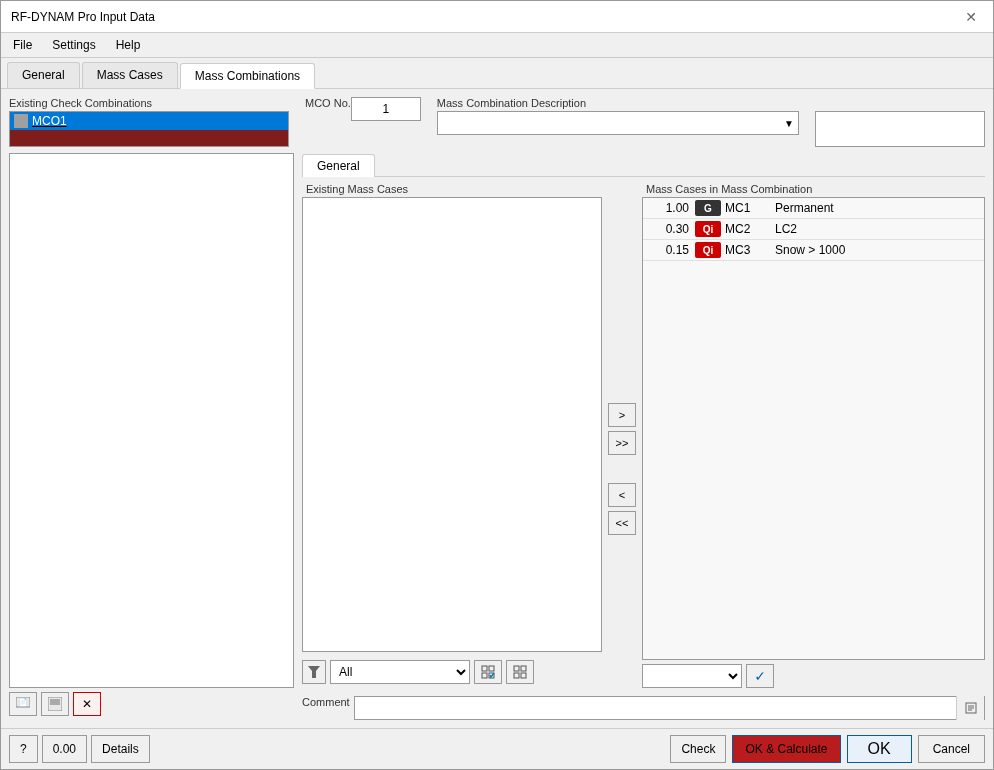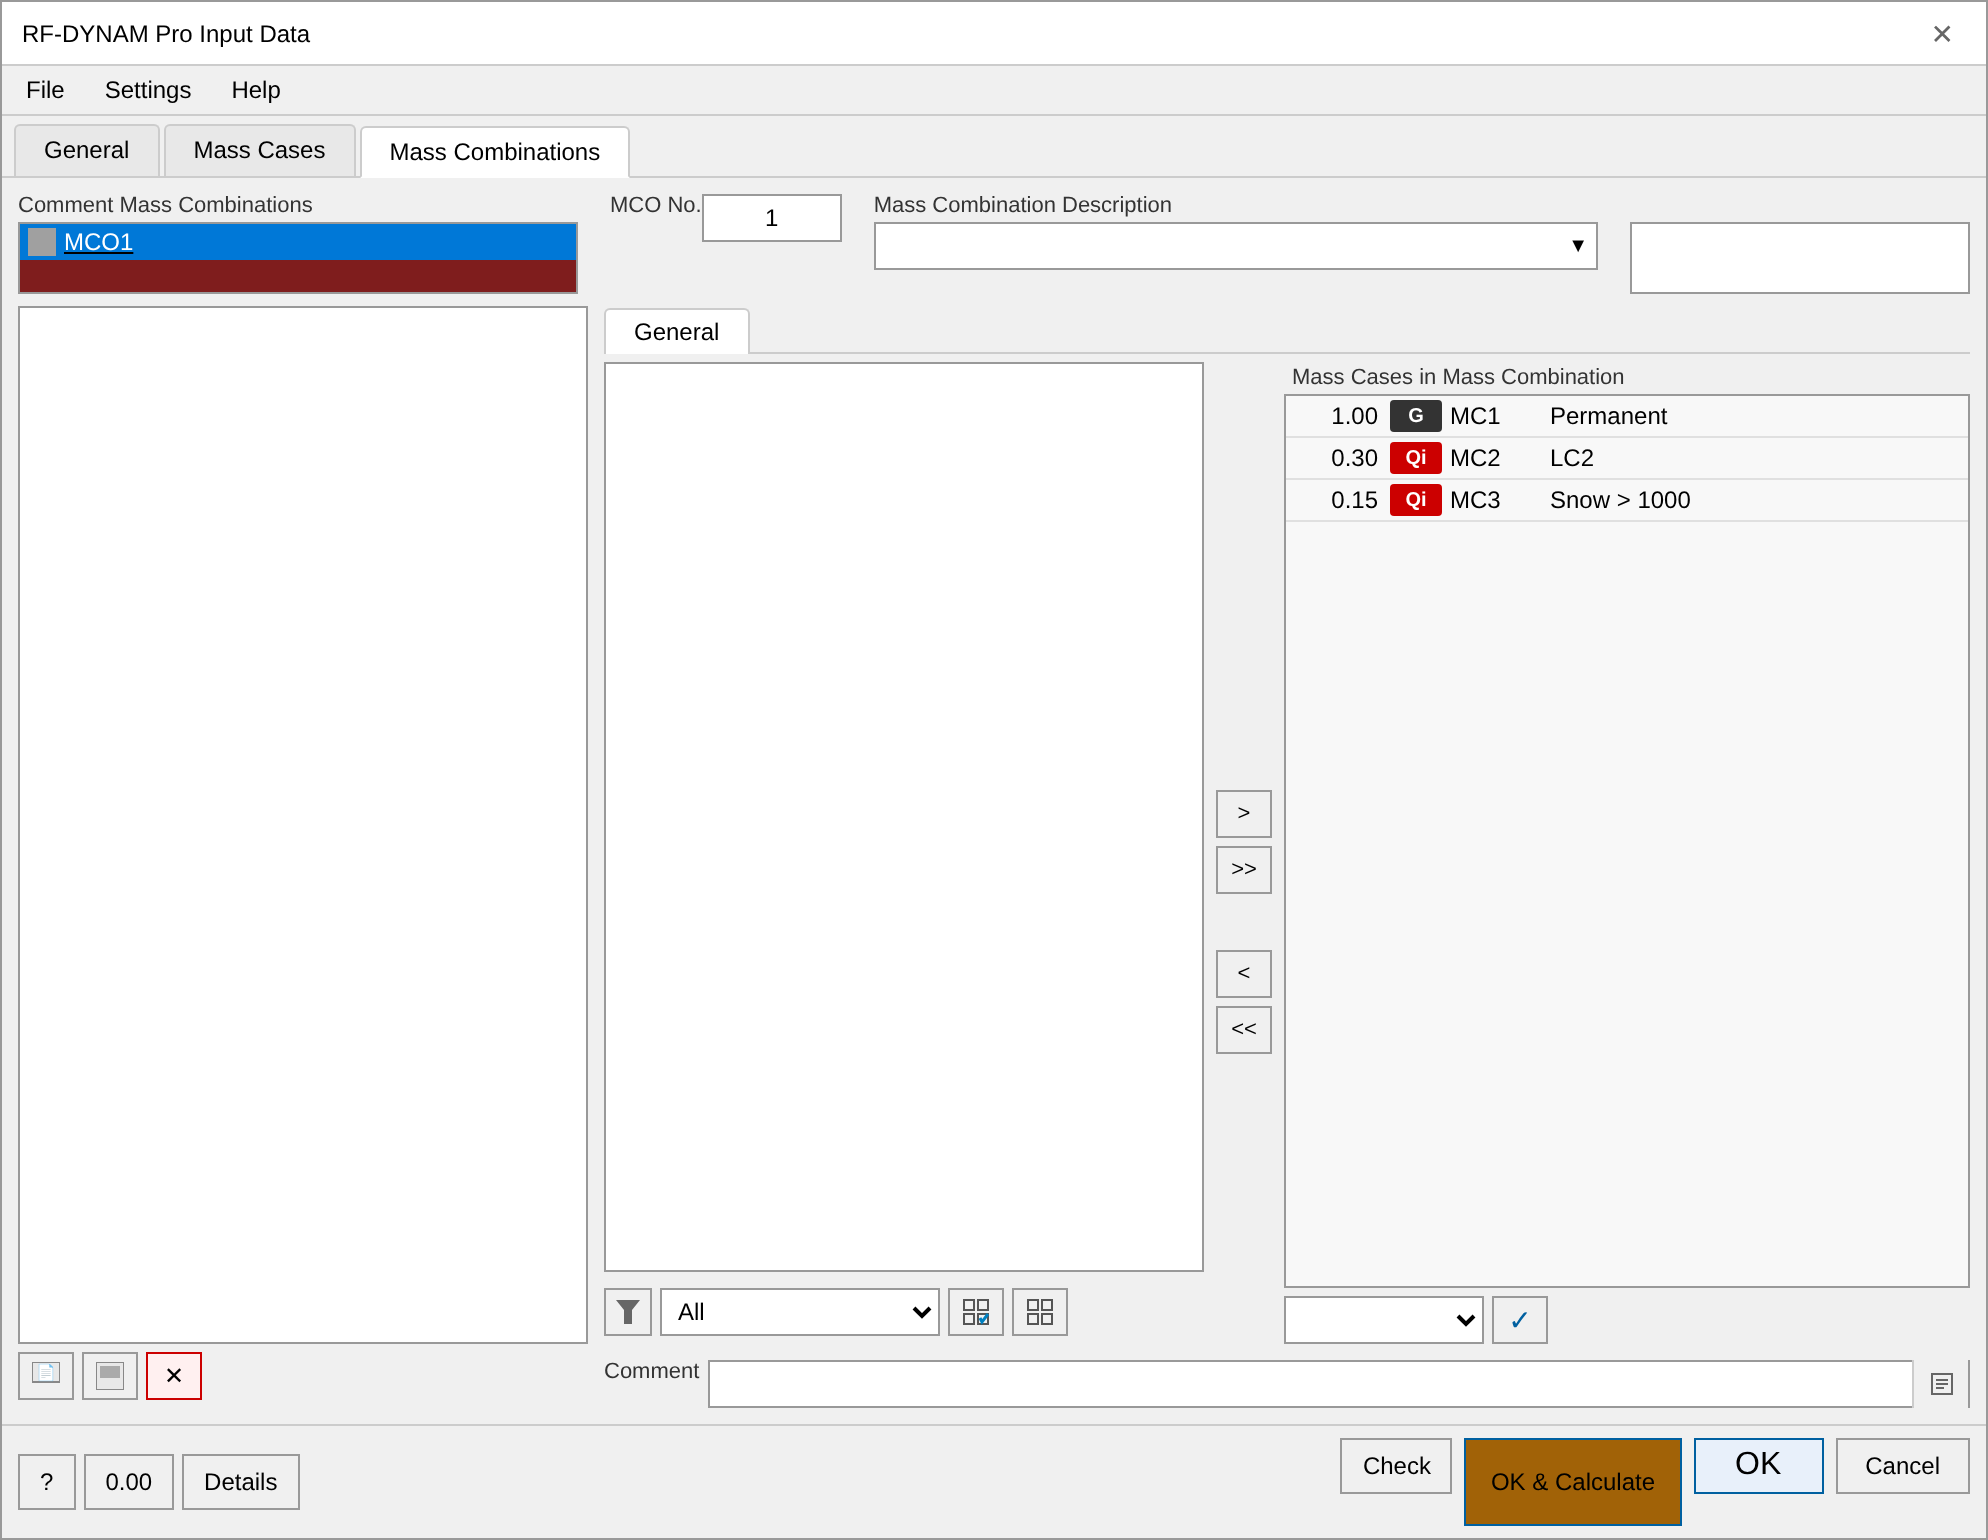--- a/index.html
+++ b/index.html
@@ -447,24 +447,24 @@
       justify-content: center;
       gap: 4px;
     }
 
     .footer-right {
       display: flex;
       gap: 6px;
     }
 
     .btn-ok-calc {
-      height: 44px;
+      height: 28px;
       padding: 0 12px;
       border: 1px solid #0060a0;
-      background: #a16207;
+      background: #b91c1c;
       cursor: pointer;
       font-size: 12px;
     }
 
     .btn-ok {
       height: 28px;
       padding: 0 20px;
       border: 1px solid #0060a0;
       background: #e8f0fa;
       cursor: pointer;
@@ -543,21 +543,21 @@
     <div class="tab">General</div>
     <div class="tab">Mass Cases</div>
     <div class="tab active">Mass Combinations</div>
   </div>
 
   <div class="main-content">
 
     <div class="top-row">
 
       <div class="existing-panel">
-        <div class="panel-label">Comment Mass Combinations</div>
+        <div class="panel-label">Existing Check Combinations</div>
         <div class="list-box">
           <div class="list-item selected">
             <div class="list-item-icon"></div>
             <span>MCO1</span>
           </div>
         </div>
       </div>
 
       <div class="mco-no-panel" style="margin-left:8px;">
         <div class="panel-label">MCO No.</div>
@@ -599,20 +599,21 @@
 
       <div class="full-right-area">
 
         <div class="inner-tab-row">
           <div class="inner-tab active">General</div>
         </div>
 
         <div class="two-column-area">
 
           <div class="left-column">
+            <div class="column-header">Existing Mass Cases</div>
             <div class="cases-list-box">
               
             </div>
 
             <div class="bottom-filter-row">
               <button class="filter-icon-btn">
                 <svg width="12" height="12" viewBox="0 0 12 12">
                     <polygon points="0,0 12,0 8,5 8,12 4,12 4,5" fill="#666"></polygon>
                   </svg>
               </button>

